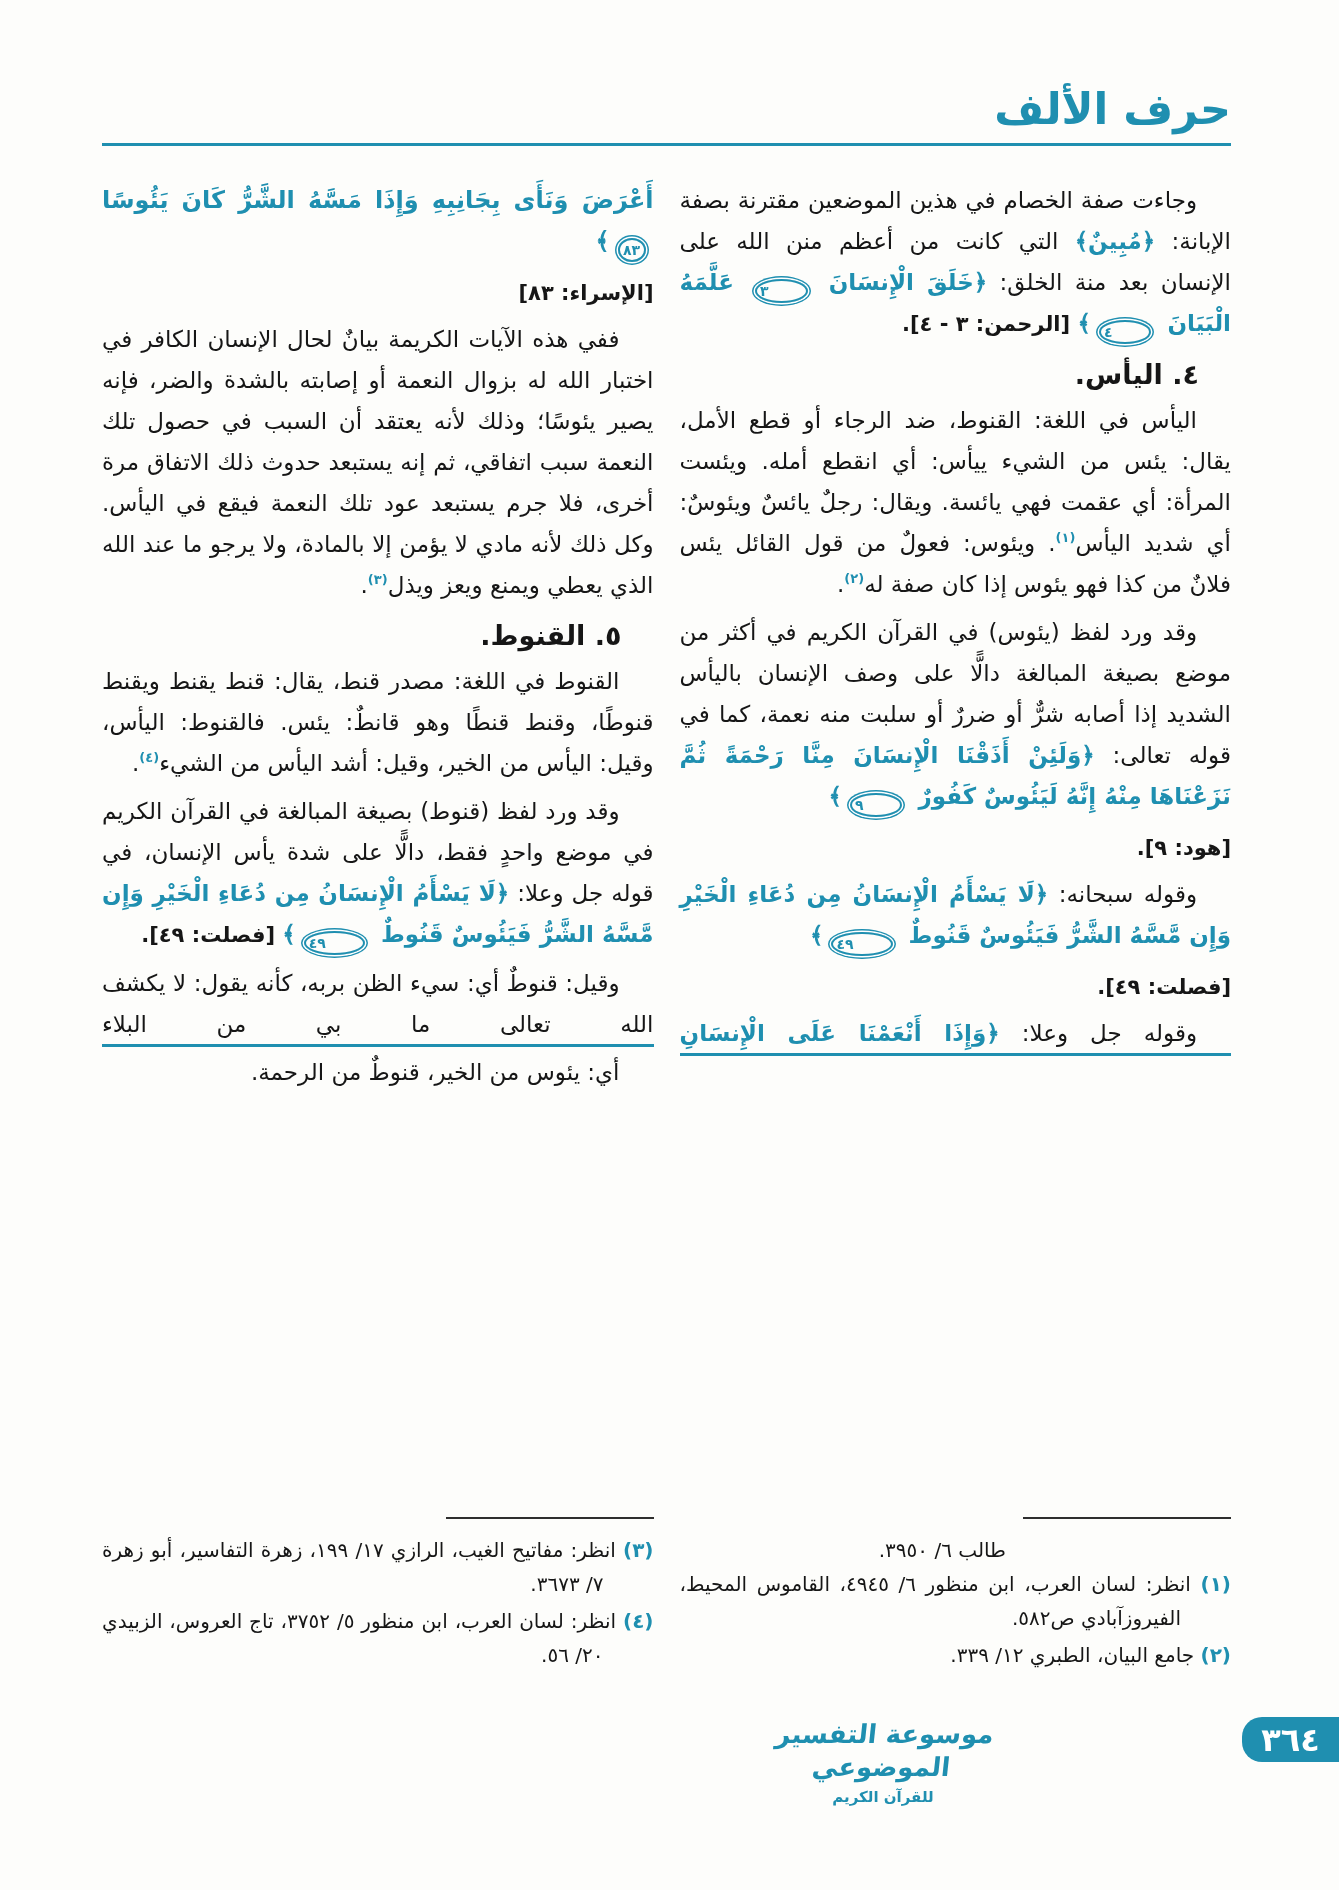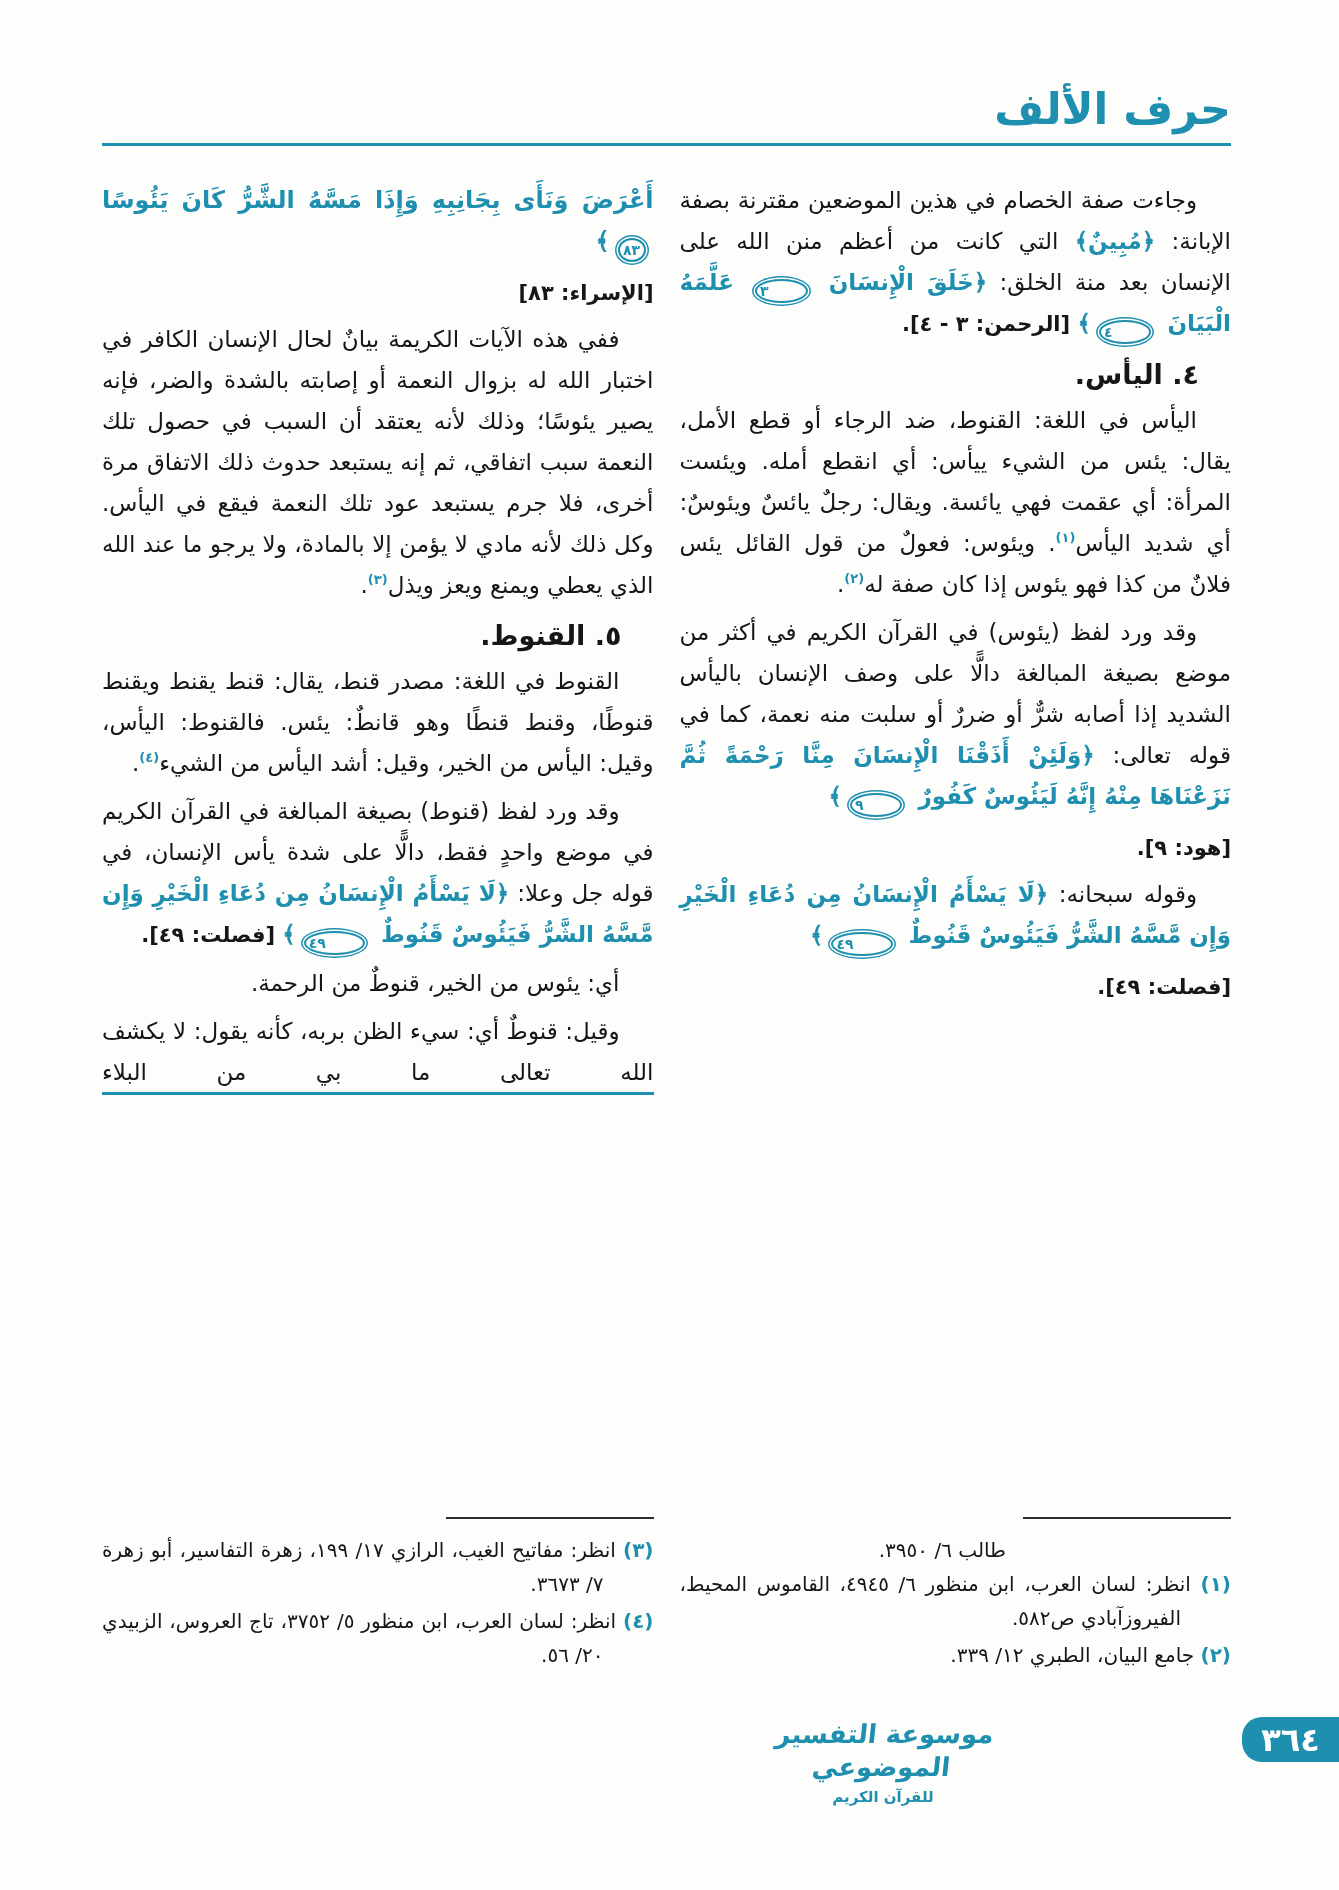--- a/index.html
+++ b/index.html
@@ -109,38 +109,39 @@
   <main class="columns">
     <section class="col" id="col-right">
         <div class="blocks">
           <p class="para indent"><span class="txt">وجاءت صفة الخصام في هذين الموضعين مقترنة بصفة الإبانة: </span><span class="quran">﴿مُبِينٌ﴾</span><span class="txt"> التي كانت من أعظم منن الله على الإنسان بعد منة الخلق: </span><span class="quran">﴿خَلَقَ الْإِنسَانَ </span><span class="medallion">٣</span><span class="quran"> عَلَّمَهُ الْبَيَانَ </span><span class="medallion">٤</span><span class="quran">﴾</span><span class="ref"> [الرحمن: ٣ - ٤].</span></p>
           <h2 class="subhead">٤. اليأس.</h2>
           <p class="para indent"><span class="txt">اليأس في اللغة: القنوط، ضد الرجاء أو قطع الأمل، يقال: يئس من الشيء ييأس: أي انقطع أمله. ويئست المرأة: أي عقمت فهي يائسة. ويقال: رجلٌ يائسٌ ويئوسٌ: أي شديد اليأس</span><sup class="fnmark">(١)</sup><span class="txt">. ويئوس: فعولٌ من قول القائل يئس فلانٌ من كذا فهو يئوس إذا كان صفة له</span><sup class="fnmark">(٢)</sup><span class="txt">.</span></p>
           <p class="para indent"><span class="txt">وقد ورد لفظ (يئوس) في القرآن الكريم في أكثر من موضع بصيغة المبالغة دالًّا على وصف الإنسان باليأس الشديد إذا أصابه شرٌّ أو ضررٌ أو سلبت منه نعمة، كما في قوله تعالى: </span><span class="quran">﴿وَلَئِنْ أَذَقْنَا الْإِنسَانَ مِنَّا رَحْمَةً ثُمَّ نَزَعْنَاهَا مِنْهُ إِنَّهُ لَيَئُوسٌ كَفُورٌ </span><span class="medallion">٩</span><span class="quran">﴾</span></p>
           <p class="vref">[هود: ٩].</p>
           <p class="para indent"><span class="txt">وقوله سبحانه: </span><span class="quran">﴿لَا يَسْأَمُ الْإِنسَانُ مِن دُعَاءِ الْخَيْرِ وَإِن مَّسَّهُ الشَّرُّ فَيَئُوسٌ قَنُوطٌ </span><span class="medallion">٤٩</span><span class="quran">﴾</span></p>
           <p class="vref">[فصلت: ٤٩].</p>
+          <p class="para indent cont-underline"><span class="txt">وقوله جل وعلا: </span><span class="quran">﴿وَإِذَا أَنْعَمْنَا عَلَى الْإِنسَانِ</span></p>
         </div>
         <div class="footnotes">
           <div class="fn-sep"></div>
           <div class="fn-cont">طالب ٦/ ٣٩٥٠.</div>
           <div class="fn-item"><span class="fn-num">(١)</span><span class="fn-text"> انظر: لسان العرب، ابن منظور ٦/ ٤٩٤٥، القاموس المحيط، الفيروزآبادي ص٥٨٢.</span></div>
           <div class="fn-item"><span class="fn-num">(٢)</span><span class="fn-text"> جامع البيان، الطبري ١٢/ ٣٣٩.</span></div>
         </div>
       </section>
     <section class="col" id="col-left">
         <div class="blocks">
           <p class="para quran-block"><span class="quran">أَعْرَضَ وَنَأَى بِجَانِبِهِ وَإِذَا مَسَّهُ الشَّرُّ كَانَ يَئُوسًا </span><span class="medallion">٨٣</span><span class="quran">﴾</span></p>
           <p class="vref">[الإسراء: ٨٣]</p>
           <p class="para indent"><span class="txt">ففي هذه الآيات الكريمة بيانٌ لحال الإنسان الكافر في اختبار الله له بزوال النعمة أو إصابته بالشدة والضر، فإنه يصير يئوسًا؛ وذلك لأنه يعتقد أن السبب في حصول تلك النعمة سبب اتفاقي، ثم إنه يستبعد حدوث ذلك الاتفاق مرة أخرى، فلا جرم يستبعد عود تلك النعمة فيقع في اليأس. وكل ذلك لأنه مادي لا يؤمن إلا بالمادة، ولا يرجو ما عند الله الذي يعطي ويمنع ويعز ويذل</span><sup class="fnmark">(٣)</sup><span class="txt">.</span></p>
           <h2 class="subhead">٥. القنوط.</h2>
           <p class="para indent"><span class="txt">القنوط في اللغة: مصدر قنط، يقال: قنط يقنط ويقنط قنوطًا، وقنط قنطًا وهو قانطٌ: يئس. فالقنوط: اليأس، وقيل: اليأس من الخير، وقيل: أشد اليأس من الشيء</span><sup class="fnmark">(٤)</sup><span class="txt">.</span></p>
           <p class="para indent"><span class="txt">وقد ورد لفظ (قنوط) بصيغة المبالغة في القرآن الكريم في موضع واحدٍ فقط، دالًّا على شدة يأس الإنسان، في قوله جل وعلا: </span><span class="quran">﴿لَا يَسْأَمُ الْإِنسَانُ مِن دُعَاءِ الْخَيْرِ وَإِن مَّسَّهُ الشَّرُّ فَيَئُوسٌ قَنُوطٌ </span><span class="medallion">٤٩</span><span class="quran">﴾</span><span class="ref"> [فصلت: ٤٩].</span></p>
+          <p class="para indent cont-underline"><span class="txt">وقيل: قنوطٌ أي: سيء الظن بربه، كأنه يقول: لا يكشف الله تعالى ما بي من البلاء</span></p>
           <p class="para indent"><span class="txt">أي: يئوس من الخير، قنوطٌ من الرحمة.</span></p>
-          <p class="para indent cont-underline"><span class="txt">وقيل: قنوطٌ أي: سيء الظن بربه، كأنه يقول: لا يكشف الله تعالى ما بي من البلاء</span></p>
         </div>
         <div class="footnotes">
           <div class="fn-sep"></div>
           <div class="fn-item"><span class="fn-num">(٣)</span><span class="fn-text"> انظر: مفاتيح الغيب، الرازي ١٧/ ١٩٩، زهرة التفاسير، أبو زهرة ٧/ ٣٦٧٣.</span></div>
           <div class="fn-item"><span class="fn-num">(٤)</span><span class="fn-text"> انظر: لسان العرب، ابن منظور ٥/ ٣٧٥٢، تاج العروس، الزبيدي ٢٠/ ٥٦.</span></div>
         </div>
       </section>
   </main>
 
 </div>

